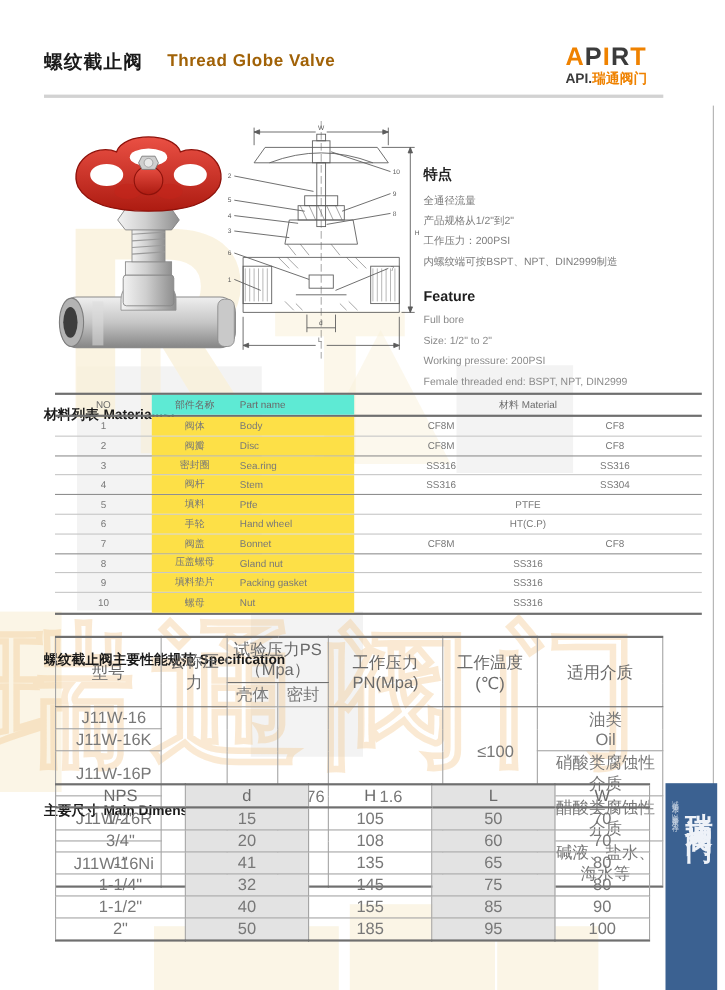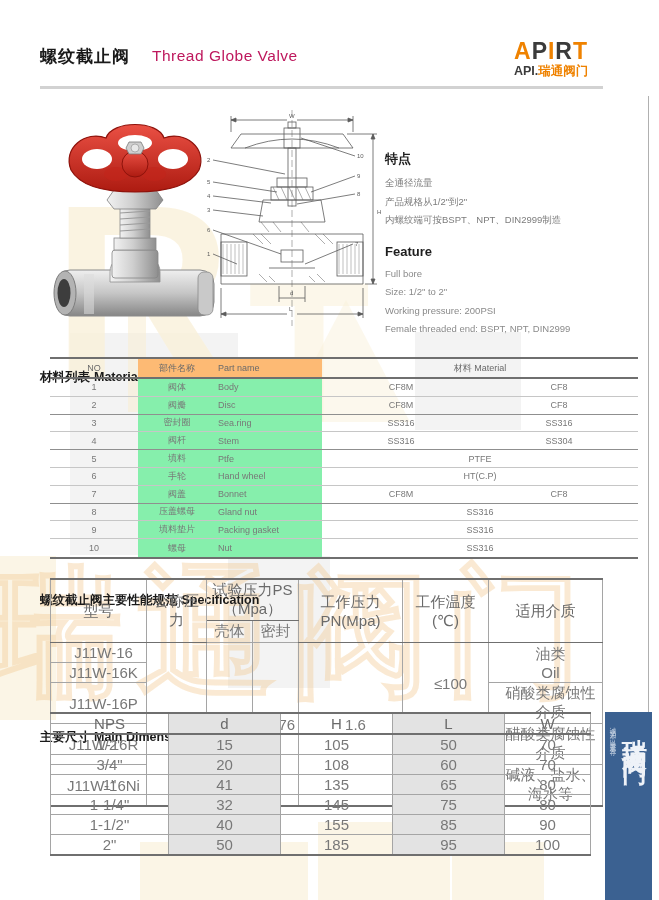--- a/index.html
+++ b/index.html
@@ -11,21 +11,21 @@
   
   .wm { position:absolute; z-index:0; pointer-events:none; }
   .wm-grey { background:#e9e9e9; opacity:.55; }
   .wm-yel  { background:#f9efd6; opacity:.6; }
   .wm-stroke { color:transparent; -webkit-text-stroke:1.5px #f2c88e; opacity:.38;
                font-size:140px; font-weight:bold; letter-spacing:14px; white-space:nowrap; }
   .wm-letter { color:#faf1da; font-weight:bold; opacity:.8; }
 
   
   .title-cn { left:40px; top:45px; font-size:17px; font-weight:bold; color:#1a1a1a; letter-spacing:1px; }
-  .title-en { left:152px; top:47px; font-size:15.5px; font-weight:normal; color:#be185d; letter-spacing:.5px; }
+  .title-en { left:152px; top:47px; font-size:15.5px; font-weight:bold; color:#a16207; letter-spacing:.5px; }
   .header-rule { left:40px; top:86px; width:563px; height:3px; background:#d2d2d2; }
   .logo { left:514px; top:39px; width:126px; text-align:left; line-height:1.05; }
   .logo-line1 { font-size:23px; font-weight:900; letter-spacing:1px; }
   .logo-line1 .or { color:#ef8200; } .logo-line1 .dk { color:#3b3b3b; }
   .logo-line2 { font-size:12.5px; font-weight:bold; margin-top:2px; }
   .logo-line2 .dk { color:#3b3b3b; } .logo-line2 .or { color:#ef8200; }
 
   
   .features { left:385px; top:150px; width:255px; z-index:1; }
   .feat-title { font-size:13px; font-weight:bold; color:#1e1e1e; margin-bottom:6px; }
@@ -37,27 +37,27 @@
   .sec-title { font-size:12.5px; font-weight:bold; color:#1a1a1a; z-index:1;margin-top:32px; }
   .sec-title .en { margin-left:4px; }
 
   
   .mat-table { left:50px; top:357px; width:588px; z-index:1; border-top:2px solid #6f6f6f; border-bottom:2px solid #6f6f6f; font-size:9px; color:#787878; }
   .mat-row { display:flex; align-items:center; height:17.8px; border-bottom:1px solid #c6c6c6; }
   .mat-row.hdr { height:20px; border-bottom:2px solid #6f6f6f; color:#6a6a6a; }
   .mat-row.thick { border-bottom:1.6px solid #8f8f8f; }
   .mat-row:last-child { border-bottom:none; }
   .c-no { width:88px; text-align:center; }
-  .c-part { width:184px; display:flex; align-items:center; height:100%; background:#86efac; }
+  .c-part { width:184px; display:flex; align-items:center; height:100%; background:#fde047; }
   .c-part .cn { width:78px; text-align:center; }
   .c-part .en { width:106px; text-align:left; padding-left:2px; }
   .c-mat { width:316px; display:flex; }
   .c-mat .half { width:158px; text-align:center; }
   .c-mat .full { width:316px; text-align:center; }
-  .mat-row.hdr .c-part { background:#fdba74; }
+  .mat-row.hdr .c-part { background:#5eead4; }
   .mat-row.hdr .c-mat { justify-content:center; }
 
   
   table.grid { border-collapse:collapse; table-layout:fixed; z-index:1; position:absolute; }
   table.grid th, table.grid td { border:1px solid #a5a5a5; font-size:15px; font-weight:normal;
       color:#787878; text-align:center; vertical-align:middle; padding:1px 2px; }
   table.grid { border-top:2px solid #6f6f6f; border-bottom:2px solid #6f6f6f; }
   table.grid thead tr.hr1 th { border-bottom-color:#6f6f6f; color:#6a6a6a; }
   .spec-table { left:50px; top:578px; width:552px; }
   .spec-table thead th { height:17px; }
@@ -235,20 +235,21 @@
       <text x="160" y="74">9</text>
       <text x="160" y="92">8</text>
       <text x="158" y="142">7</text>
     </g>
   </svg>
 
   <div class="abs features">
     <div class="feat-title">特点</div>
     <div class="feat-item-cn">全通径流量</div>
     <div class="feat-item-cn">产品规格从1/2"到2"</div>
+    <div class="feat-item-cn">工作压力：200PSI</div>
     <div class="feat-item-cn">内螺纹端可按BSPT、NPT、DIN2999制造</div>
     <div class="feat-en">
       <div class="feat-title">Feature</div>
       <div class="feat-item-en">Full bore</div>
       <div class="feat-item-en">Size: 1/2" to 2"</div>
       <div class="feat-item-en">Working pressure: 200PSI</div>
       <div class="feat-item-en">Female threaded end: BSPT, NPT, DIN2999</div>
     </div>
   </div>
 

